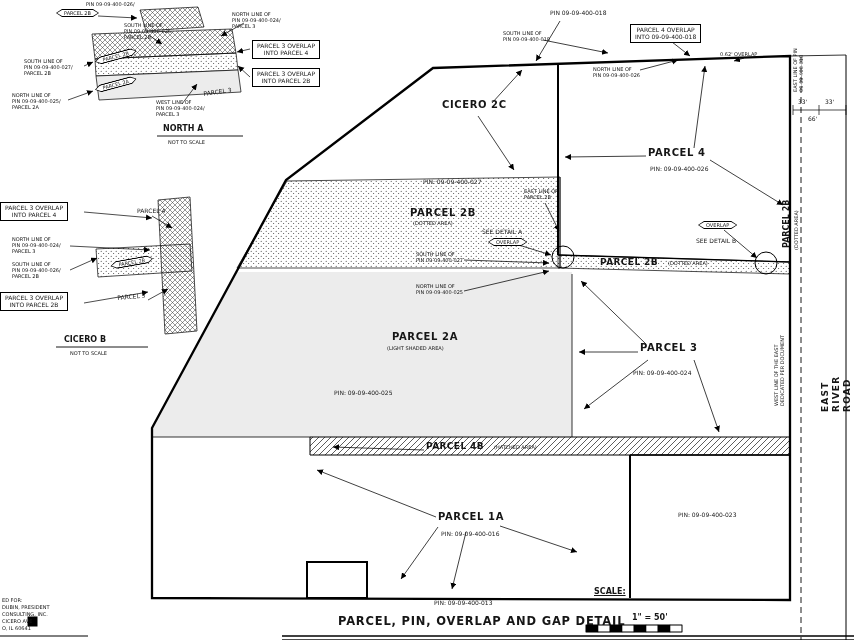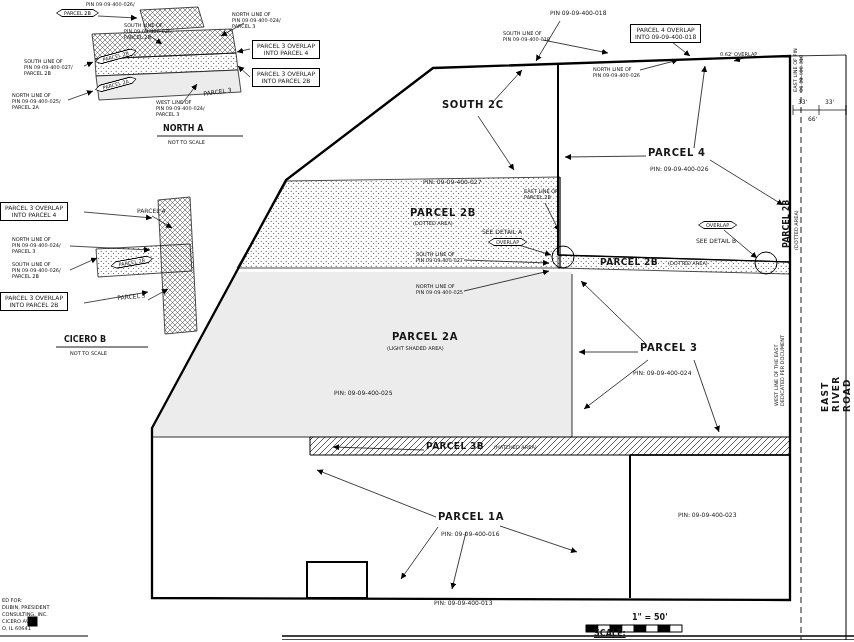--- a/index.html
+++ b/index.html
@@ -207,21 +207,21 @@
   <div class="lbl t5" style="left:70px;top:350px;">NOT TO SCALE</div>
 
   <div class="lbl t6" style="left:550px;top:9px;">PIN 09-09-400-018</div>
   <div class="lbl t5" style="left:503px;top:30px;">SOUTH LINE OF
 PIN 09-09-400-018</div>
   <div class="lbl boxed t6" style="left:630px;top:24px;">PARCEL 4 OVERLAP
 INTO 09-09-400-018</div>
   <div class="lbl t5" style="left:593px;top:66px;">NORTH LINE OF
 PIN 09-09-400-026</div>
   <div class="lbl t5" style="left:720px;top:51px;">0.62' OVERLAP</div>
-  <div class="lbl b10" style="left:442px;top:99px;">SOUTH 2C</div>
+  <div class="lbl b10" style="left:442px;top:99px;">CICERO 2C</div>
   <div class="lbl b10" style="left:648px;top:147px;">PARCEL 4</div>
   <div class="lbl t6" style="left:650px;top:165px;">PIN: 09-09-400-026</div>
   <div class="lbl t6" style="left:423px;top:178px;">PIN: 09-09-400-027</div>
   <div class="lbl b10" style="left:410px;top:207px;">PARCEL 2B</div>
   <div class="lbl t5" style="left:413px;top:220px;">(DOTTED AREA)</div>
   <div class="lbl t5" style="left:524px;top:188px;">EAST LINE OF
 PARCEL 2B</div>
   <div class="lbl t6" style="left:482px;top:228px;">SEE DETAIL A</div>
   <div class="hex sm" style="left:488px;top:238px;">
       <span>OVERLAP</span>
@@ -234,40 +234,41 @@
 PIN 09-09-400-027</div>
   <div class="lbl t5" style="left:416px;top:283px;">NORTH LINE OF
 PIN 09-09-400-025</div>
   <div class="lbl b9" style="left:600px;top:257px;">PARCEL 2B</div>
   <div class="lbl t5" style="left:668px;top:260px;">(DOTTED AREA)</div>
   <div class="lbl b10" style="left:392px;top:331px;">PARCEL 2A</div>
   <div class="lbl t5" style="left:387px;top:345px;">(LIGHT SHADED AREA)</div>
   <div class="lbl t6" style="left:334px;top:389px;">PIN: 09-09-400-025</div>
   <div class="lbl b10" style="left:640px;top:342px;">PARCEL 3</div>
   <div class="lbl t6" style="left:633px;top:369px;">PIN: 09-09-400-024</div>
-  <div class="lbl b9" style="left:426px;top:441px;">PARCEL 3B</div>
+  <div class="lbl b9" style="left:426px;top:441px;">PARCEL 4B</div>
   <div class="lbl t5" style="left:494px;top:444px;">(HATCHED AREA)</div>
   <div class="lbl b10" style="left:438px;top:511px;">PARCEL 1A</div>
   <div class="lbl t6" style="left:441px;top:530px;">PIN: 09-09-400-016</div>
   <div class="lbl t6" style="left:678px;top:511px;">PIN: 09-09-400-023</div>
   <div class="lbl t6" style="left:434px;top:599px;">PIN: 09-09-400-013</div>
 
   <div class="lbl b8 r90" style="left:782px;top:248px;">PARCEL 2B</div>
   <div class="lbl t5 r90" style="left:793px;top:250px;">(DOTTED AREA)</div>
   <div class="lbl t5 r90" style="left:792px;top:92px;">EAST LINE OF PIN
 09-09-400-018</div>
   <div class="lbl t5 r90" style="left:773px;top:406px;">WEST LINE OF THE EAST
 DEDICATED PER DOCUMENT</div>
   <div class="lbl b9 r90 ls1" style="left:820px;top:412px;">EAST RIVER ROAD</div>
 
   <div class="lbl t6" style="left:798px;top:98px;">33'</div>
   <div class="lbl t6" style="left:825px;top:98px;">33'</div>
   <div class="lbl t6" style="left:808px;top:115px;">66'</div>
 
-  <div class="lbl b8" style="left:594px;top:629px;text-decoration:underline;">SCALE:</div>
+  <div class="lbl b11" style="left:338px;top:614px;">PARCEL, PIN, OVERLAP AND GAP DETAIL</div>
+  <div class="lbl b8" style="left:594px;top:587px;text-decoration:underline;">SCALE:</div>
   <div class="lbl b8" style="left:632px;top:613px;">1" = 50'</div>
 
   <div class="lbl t5" style="left:2px;top:597px;">ED FOR:</div>
   <div class="lbl t5" style="left:2px;top:604px;">DUBIN, PRESIDENT</div>
   <div class="lbl t5" style="left:2px;top:611px;">CONSULTING, INC.</div>
   <div class="lbl t5" style="left:2px;top:618px;">CICERO AVE</div>
   <div class="lbl t5" style="left:2px;top:625px;">O, IL 60641</div>
 
 </div>
 

